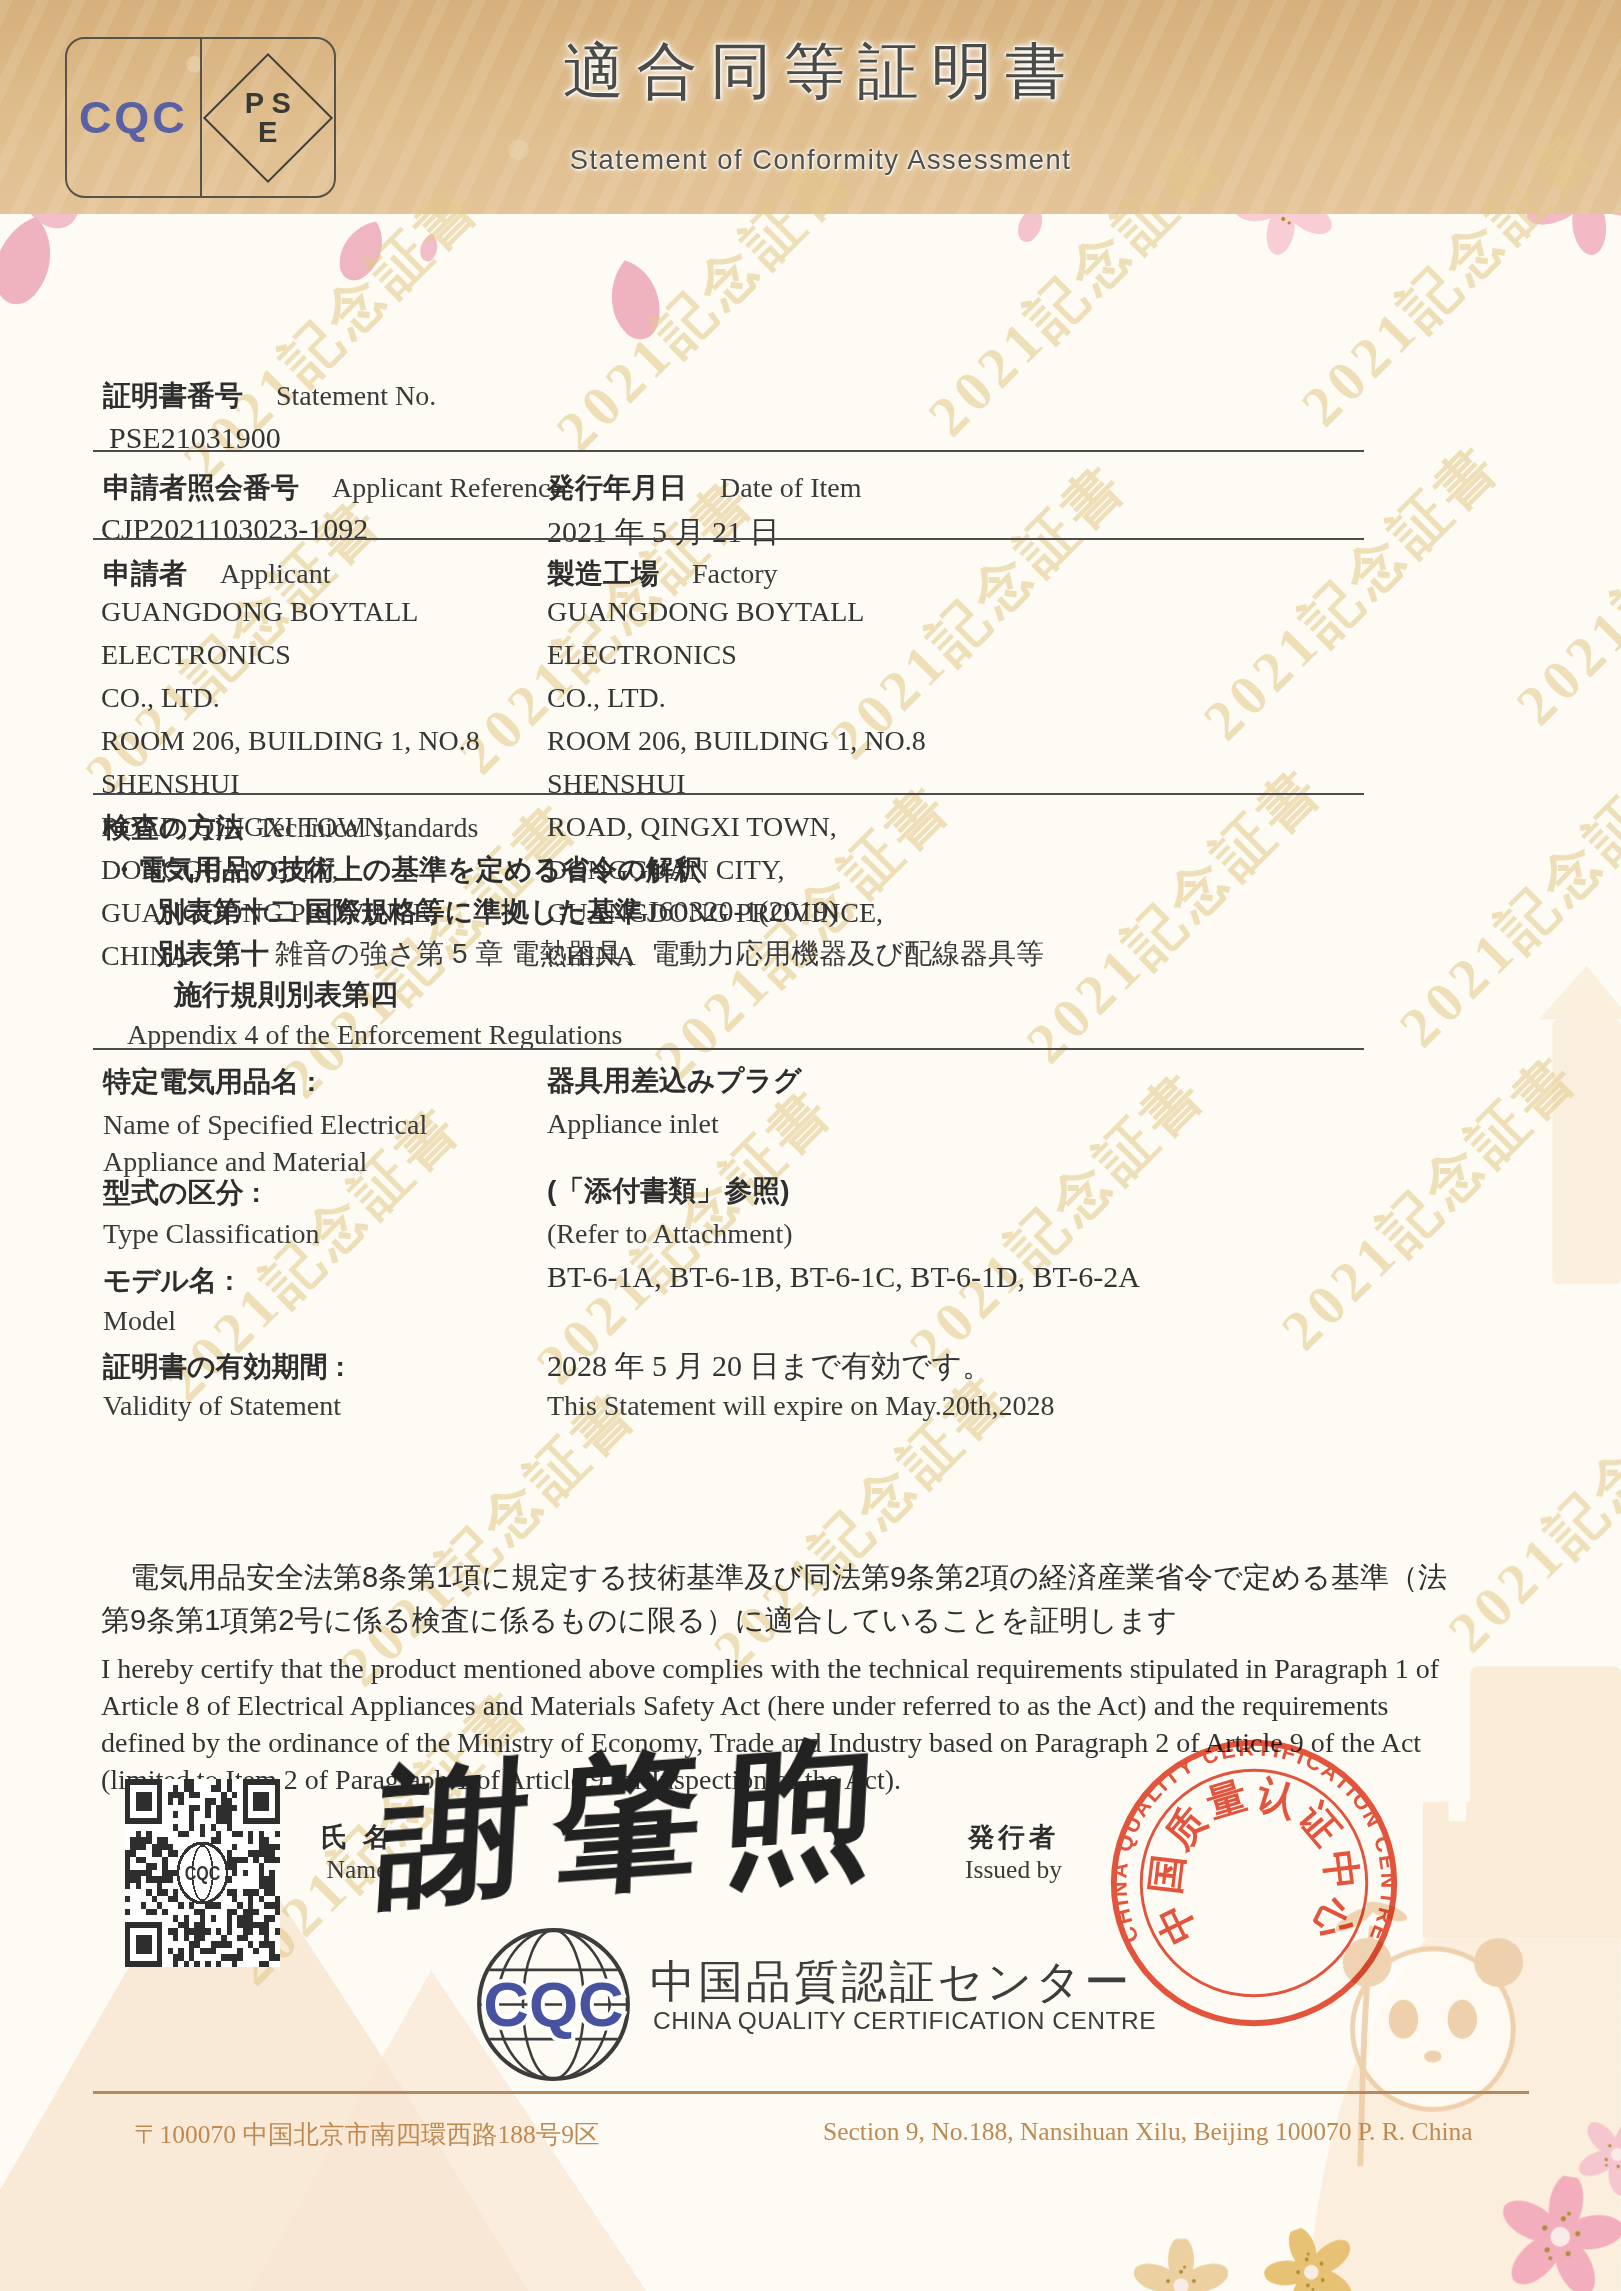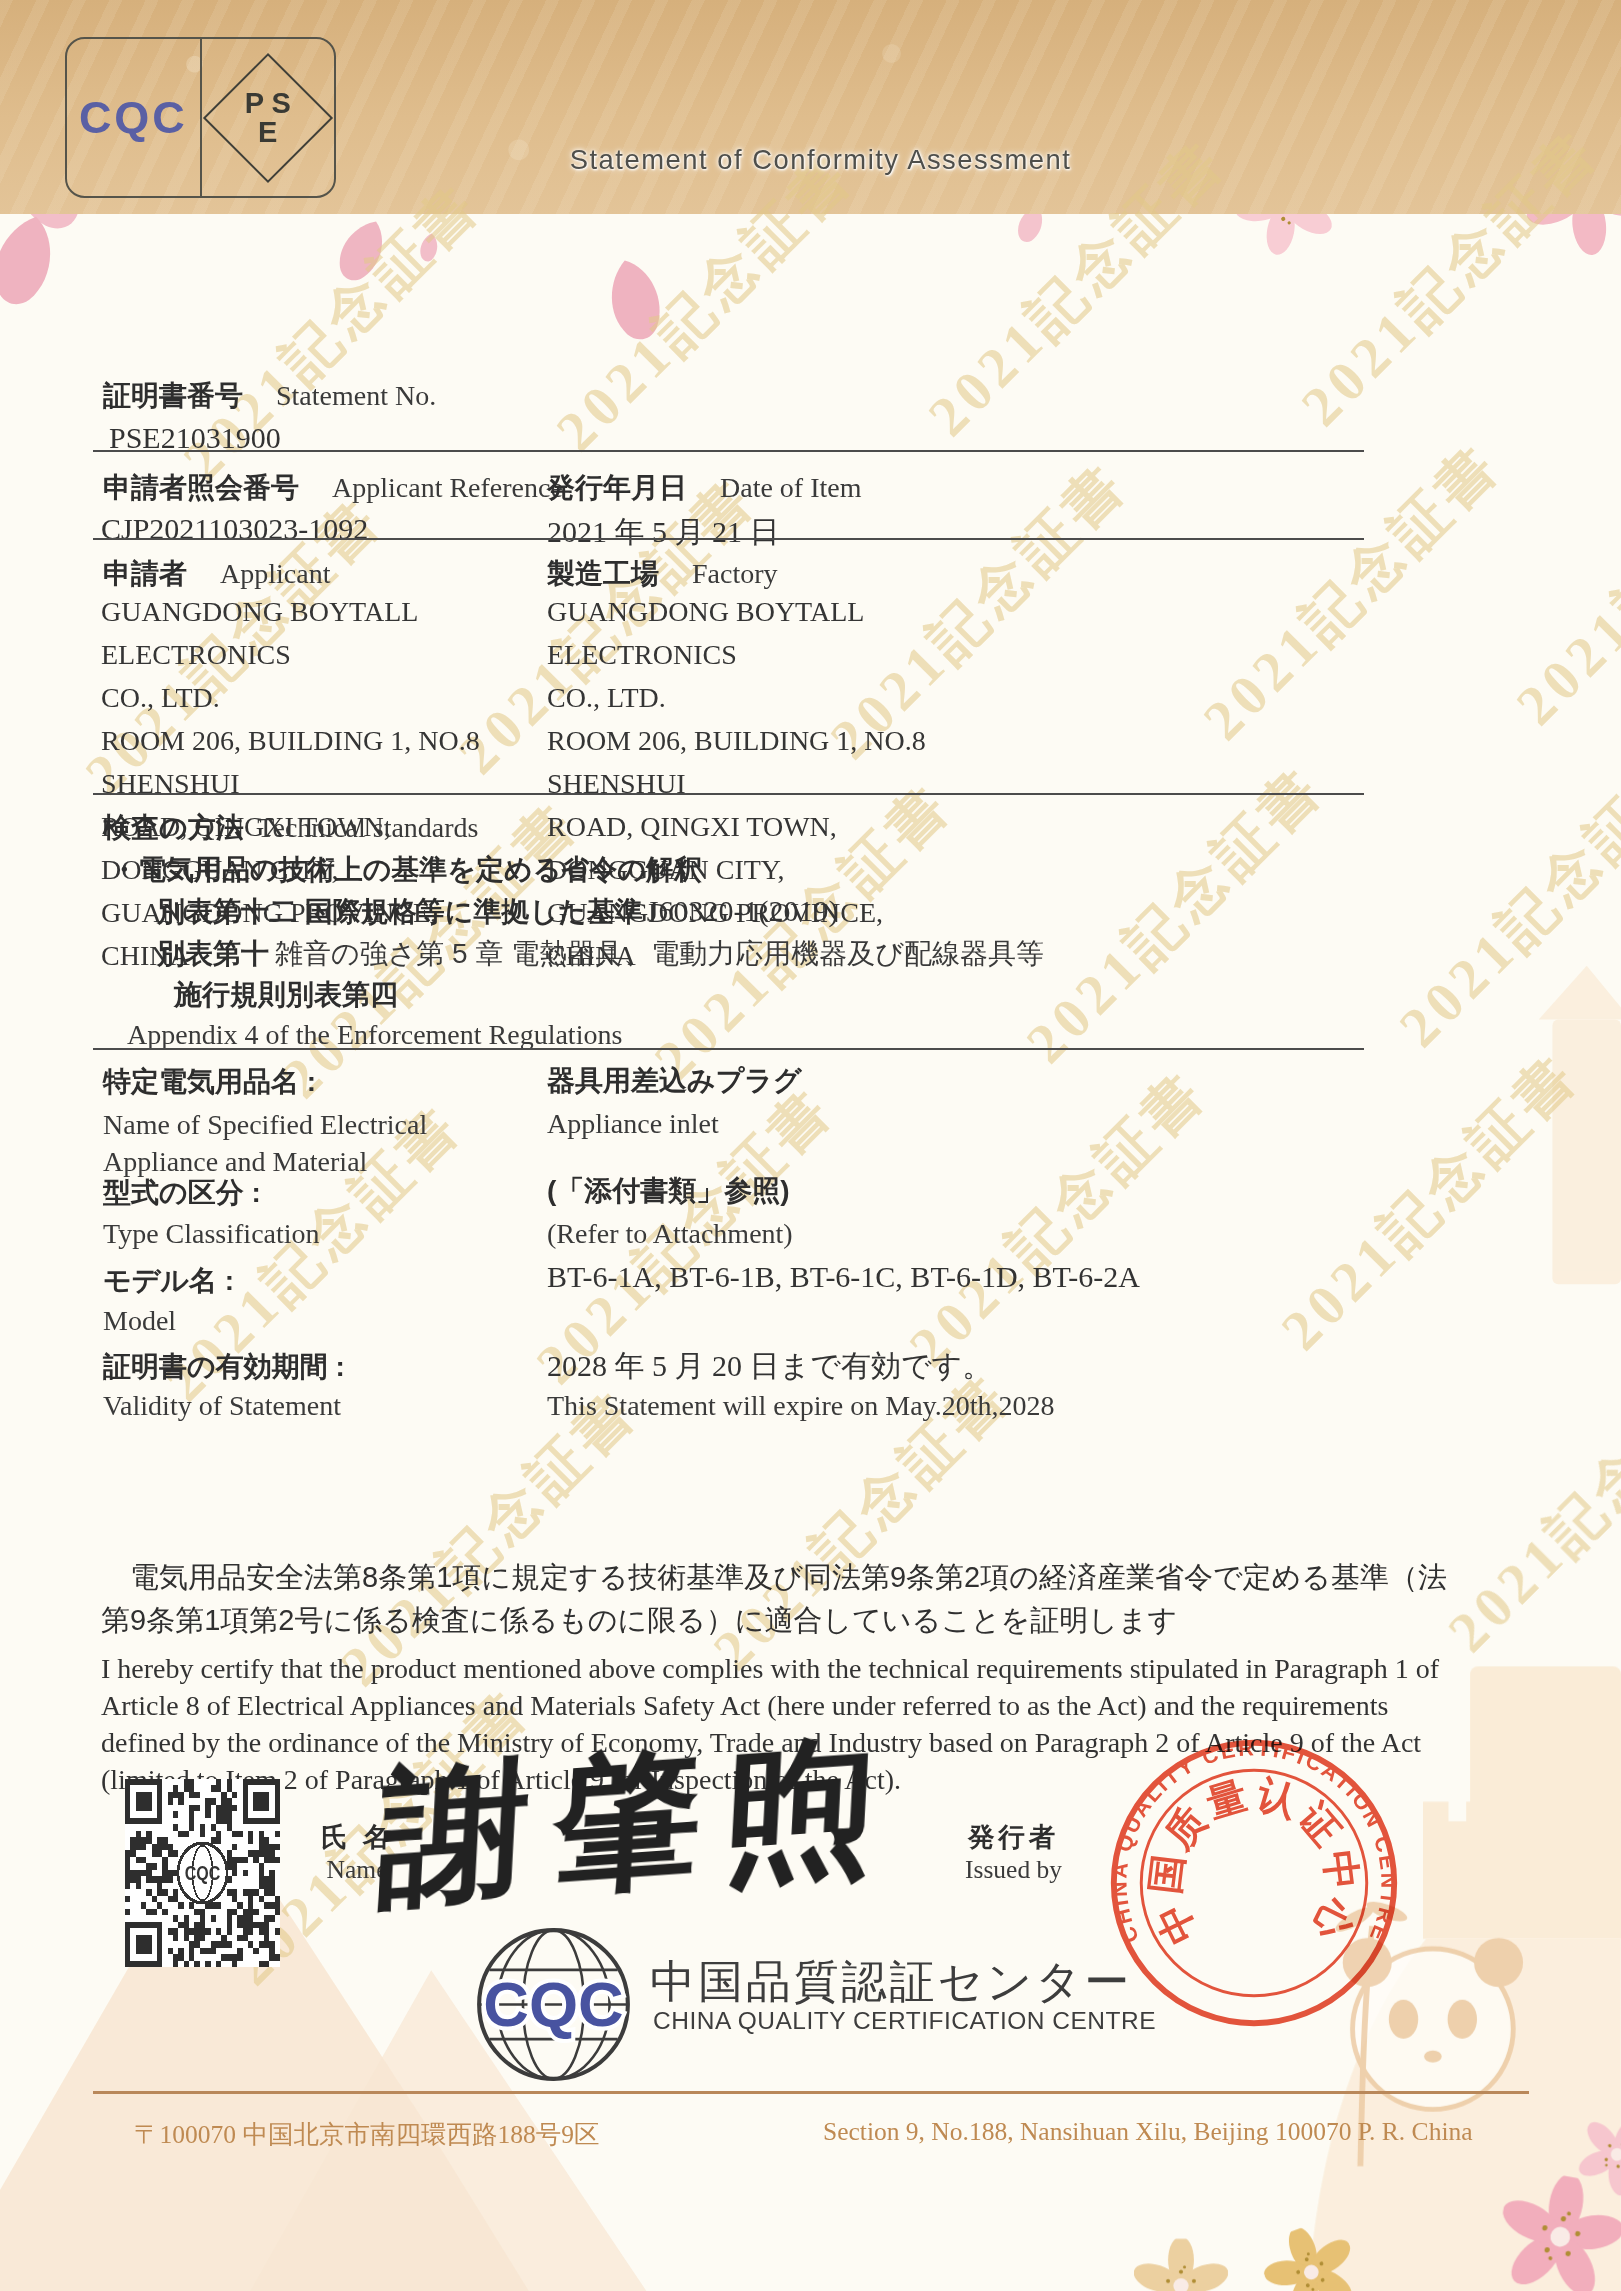--- a/index.html
+++ b/index.html
@@ -195,20 +195,21 @@
       <span class="logo-cqc-text">CQC</span>
     </div>
     <div class="logo-cell">
       <div class="pse-diamond"></div>
       <div class="pse-text">
         <div>P S</div>
         <div>E</div>
       </div>
     </div>
   </div>
+  <div class="cert-title">適合同等証明書</div>
   <div class="cert-subtitle">Statement of Conformity Assessment</div>
 
   <div class="pair" style="left:103px;top:377px;">
     <span class="jp gap">証明書番号</span><span class="en">Statement No.</span>
   </div>
   <div class="pair val" style="left:109px;top:421px;">PSE21031900</div>
   <div class="hline" style="left:93px;top:450px;width:1271px;"></div>
 
   <div class="pair" style="left:103px;top:469px;">
     <span class="jp gap">申請者照会番号</span><span class="en">Applicant Reference</span>

